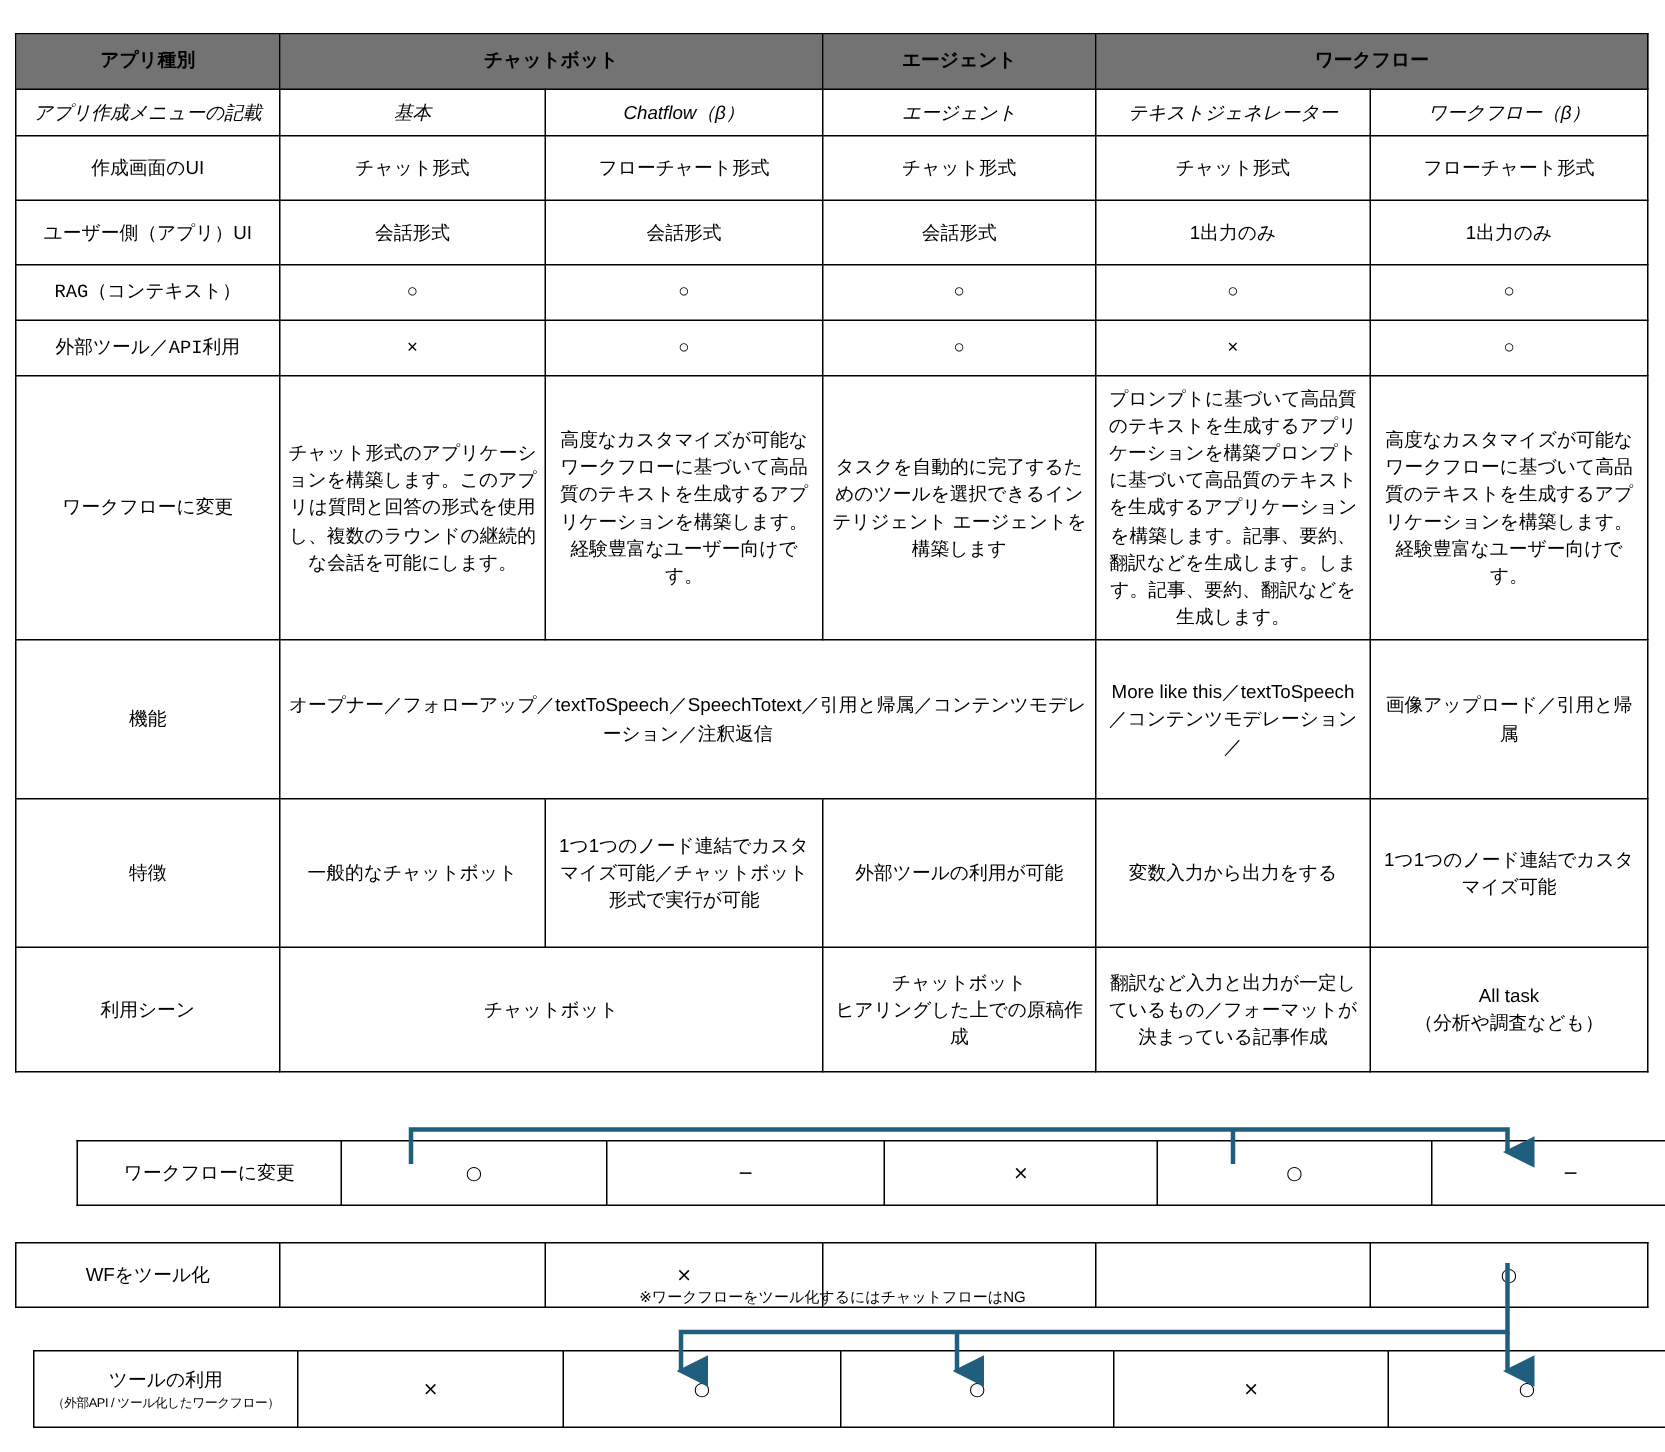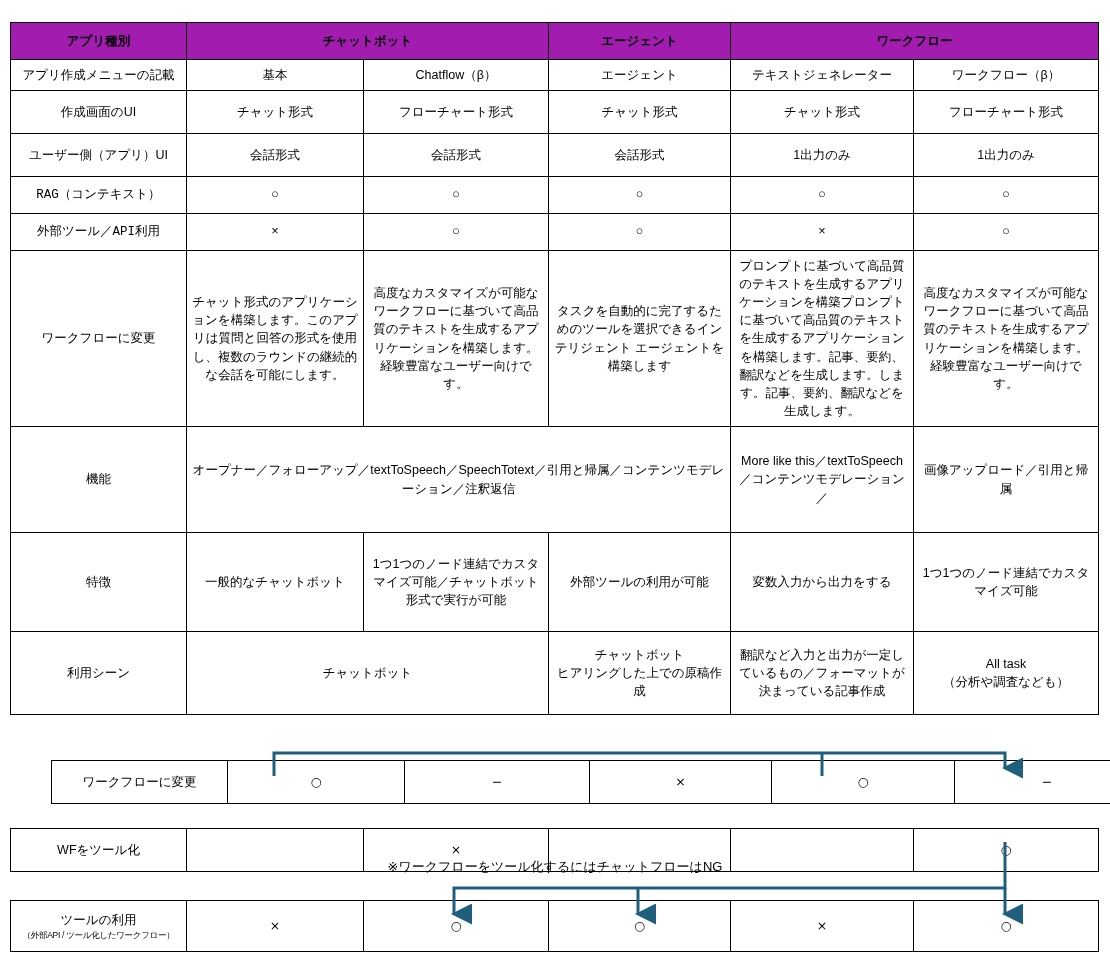--- a/index.html
+++ b/index.html
@@ -43,58 +43,59 @@
   
   #main-table { top: 22px; }
   #main-table col.c0 { width: 176px; }
   #main-table col.c1 { width: 177px; }
   #main-table col.c2 { width: 185px; }
   #main-table col.c3 { width: 182px; }
   #main-table col.c4 { width: 183px; }
   #main-table col.c5 { width: 185px; }
 
   .hdr td {
-    background: #a21caf;
+    background: #737373;
     font-weight: bold;
     font-size: 13px;
     height: 32px;
+    font-family: Liberation Mono, monospace;
   }
   .r-label {
     font-size: 12.5px;
   }
   .mark {
     font-size: 15px;
     font-family: "DejaVu Sans", sans-serif;
   }
   .desc-cell {
     text-align: left;
     font-size: 12.5px;
     line-height: 1.52;
     padding: 4px 6px;
   }
-  .row-h30 td { height: 26px; }
+  .row-h30 td { height: 26px; font-style: italic; }
   .row-h40 td { height: 38px; }
   .row-h36 td { height: 32px; font-family: Liberation Mono, monospace; }
   .row-desc td { height: 171px; }
   .row-func td { height: 101px; }
   .row-feat td { height: 94px; }
   .row-use  td { height: 78px; }
 
   .small-note {
     display: block;
     font-size: 8.5px;
     line-height: 1.3;
     margin-top: 1px;
     letter-spacing: -0.3px;
   }
 
   
   #wf-change-table { top: 760px; margin-left: 41px; }
   #wf-tool-table   { top: 828px; }
-  #tool-use-table  { top: 900px; }
+  #tool-use-table  { top: 900px; margin-left: 12px; }
   #wf-change-table col.c0,
   #wf-tool-table col.c0,
   #tool-use-table col.c0 { width: 176px; }
   #wf-change-table col.c1,
   #wf-tool-table col.c1,
   #tool-use-table col.c1 { width: 177px; }
   #wf-change-table col.c2,
   #wf-tool-table col.c2,
   #tool-use-table col.c2 { width: 185px; }
   #wf-change-table col.c3,
@@ -109,21 +110,21 @@
   #wf-change-table td,
   #wf-tool-table td { height: 38px; }
   #tool-use-table td { height: 46px; }
 
   .note-line {
     position: absolute;
     left: 0;
     top: 858px;
     width: 1110px;
     text-align: center;
-    font-size: 13px;
+    font-size: 10px;
   }
 
   .overlay {
     position: absolute;
     left: 0; top: 0;
     width: 1110px;
     height: 968px;
     pointer-events: none;
   }
 </style>

